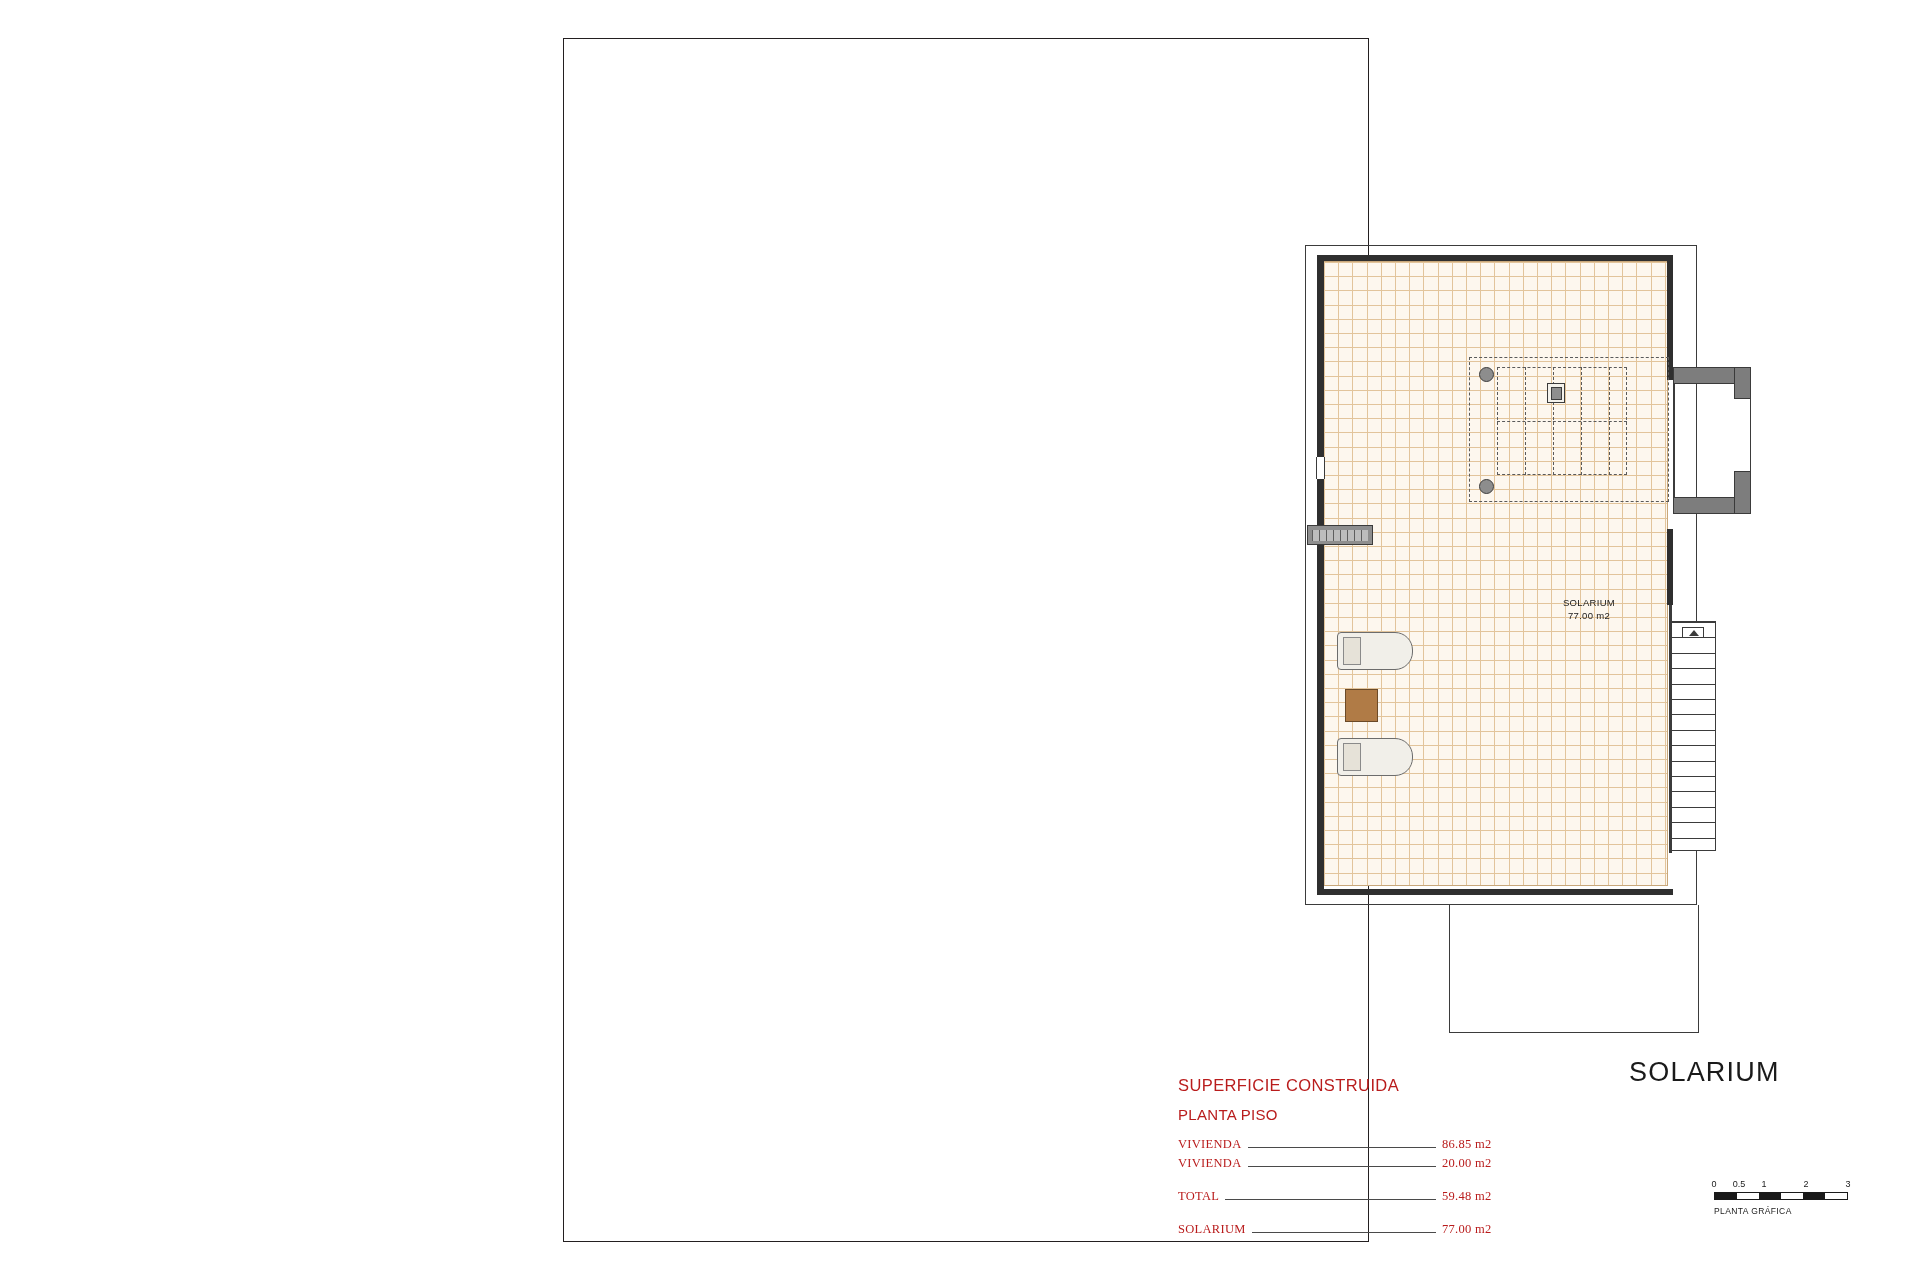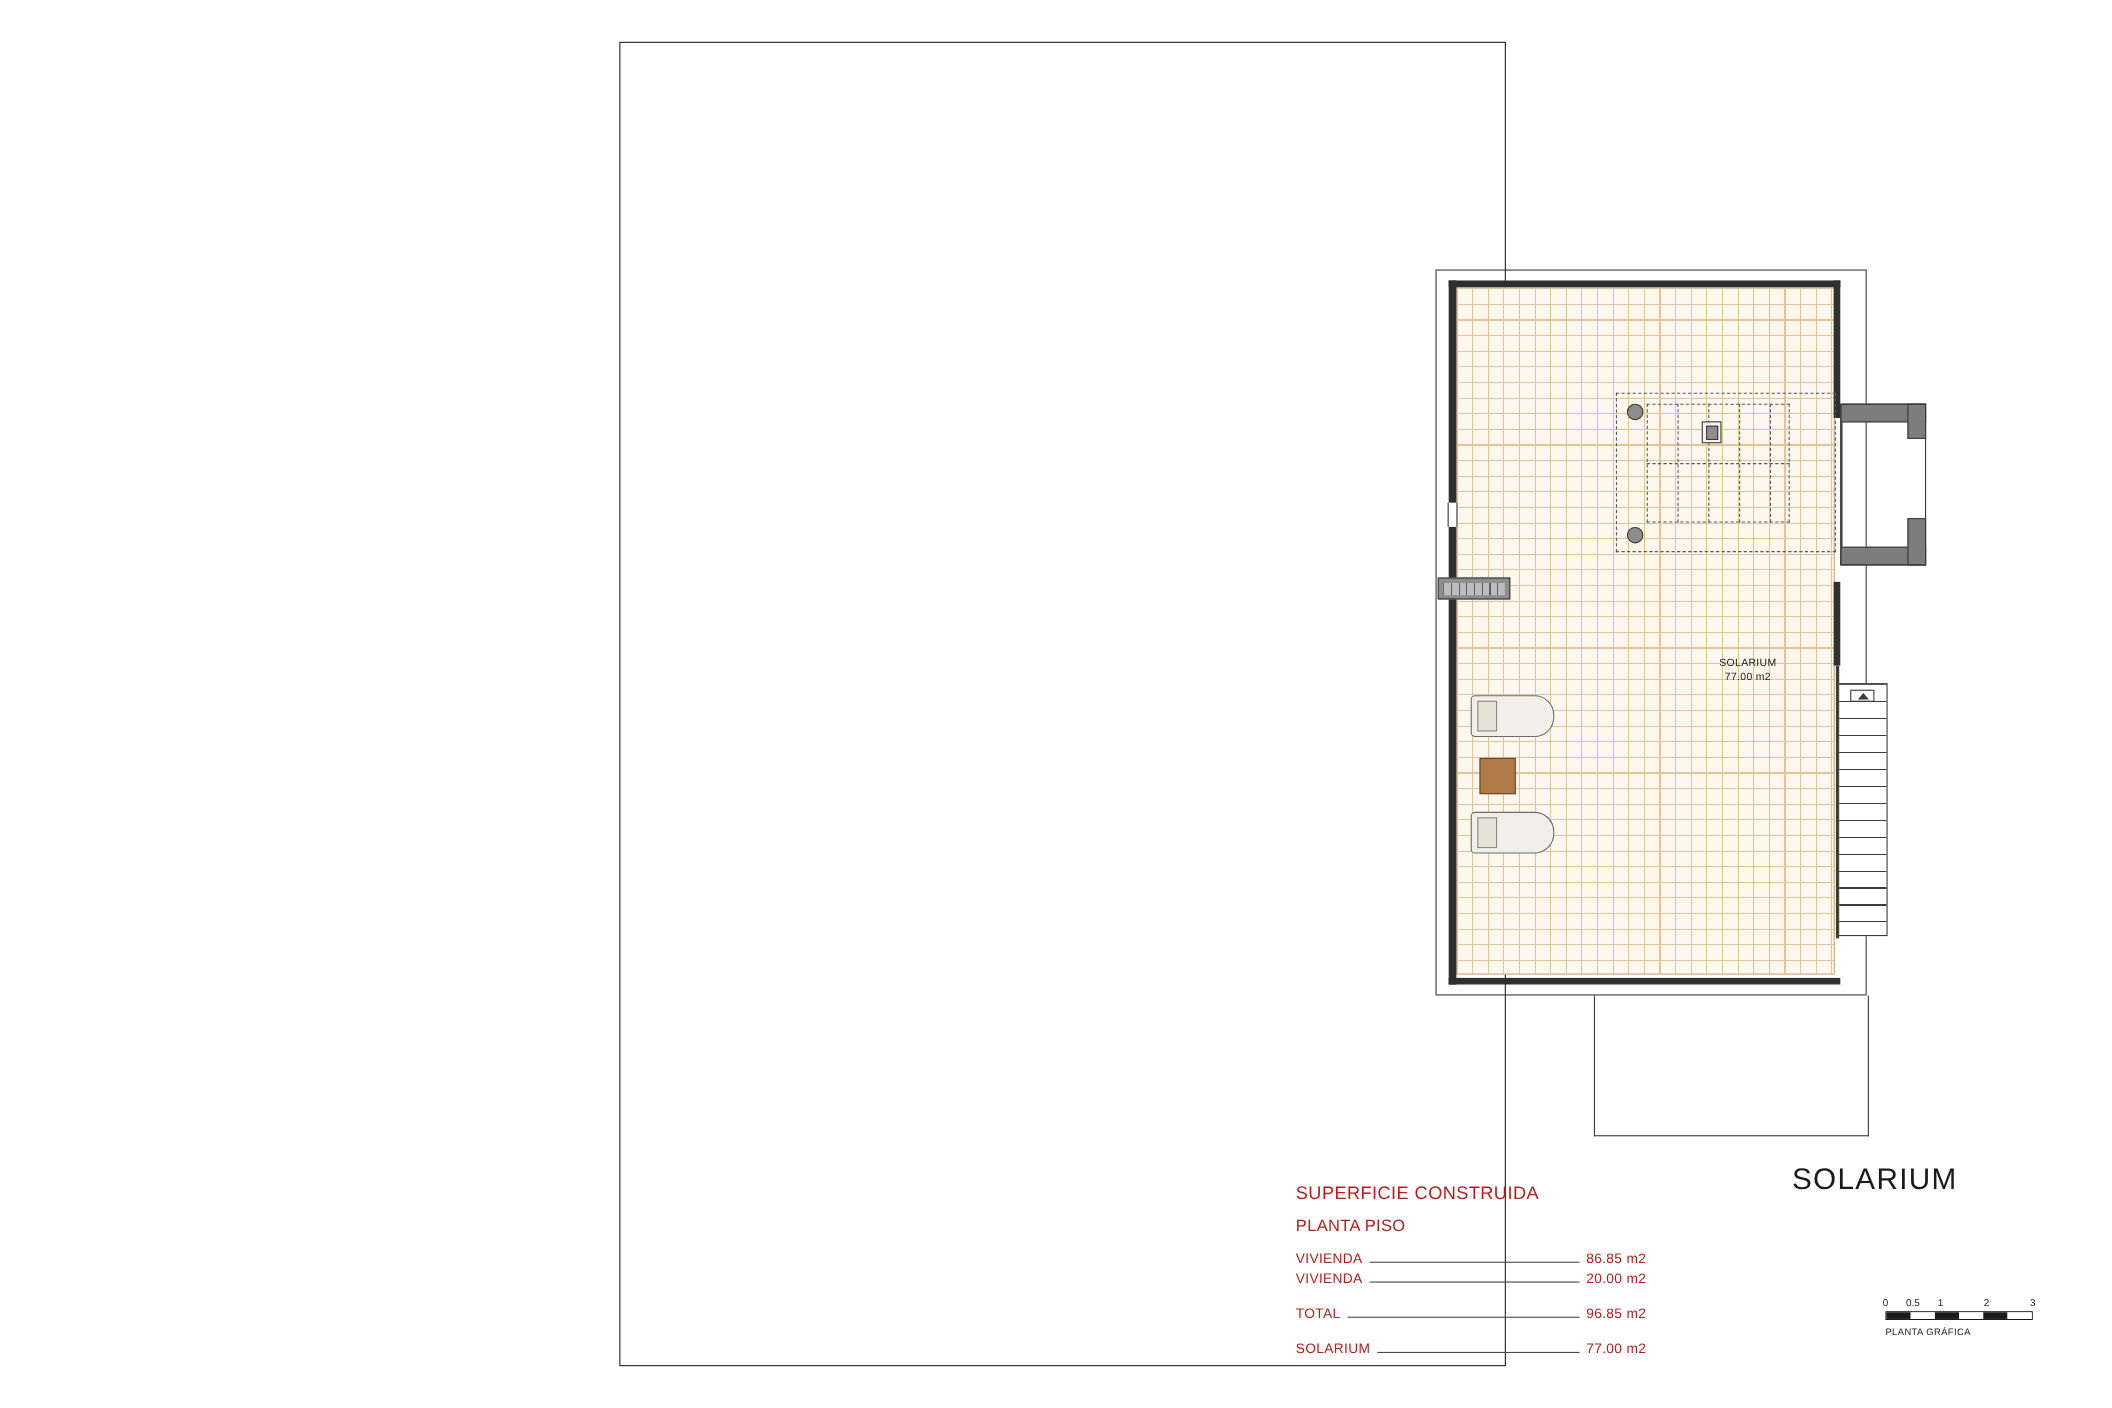--- a/index.html
+++ b/index.html
@@ -224,20 +224,21 @@
     letter-spacing: 0.3px;
     margin-bottom: 14px;
   }
   .legend-row {
     position: relative;
     display: flex;
     align-items: baseline;
     font-size: 12.5px;
     letter-spacing: 0.3px;
     margin-bottom: 4px;
+    font-family: Liberation Serif, serif;
   }
   .legend-row .lbl { white-space: nowrap; }
   .legend-row .dots {
     flex: 1 1 auto;
     border-bottom: 1px solid #4a4a4a;
     margin: 0 6px 3px 6px;
     height: 9px;
   }
   .legend-row .val {
     white-space: nowrap;
@@ -354,21 +355,21 @@
         <span class="lbl">VIVIENDA</span>
         <span class="dots"></span>
         <span class="val">20.00 m2</span>
       </div>
 
       <div class="legend-gap"></div>
 
       <div class="legend-row">
         <span class="lbl">TOTAL</span>
         <span class="dots"></span>
-        <span class="val">96.85 m2</span>
+        <span class="val">59.48 m2</span>
       </div>
 
       <div class="legend-gap"></div>
 
       <div class="legend-row">
         <span class="lbl">SOLARIUM</span>
         <span class="dots"></span>
         <span class="val">77.00 m2</span>
       </div>
     </div>

